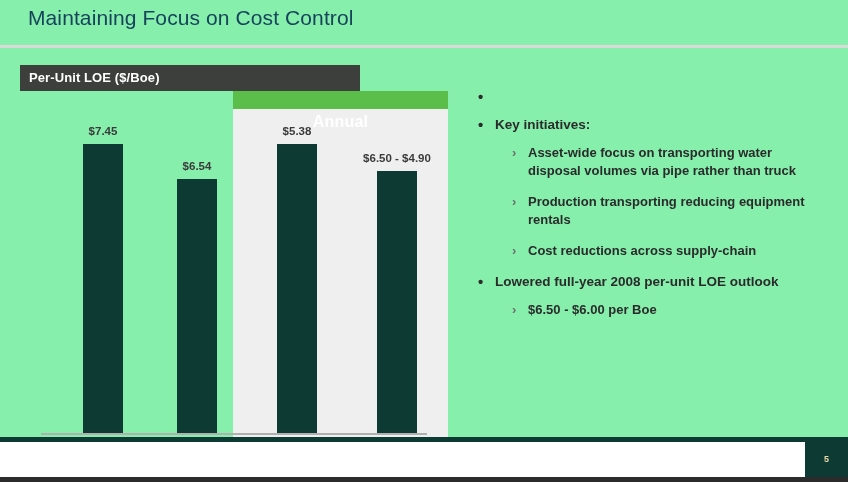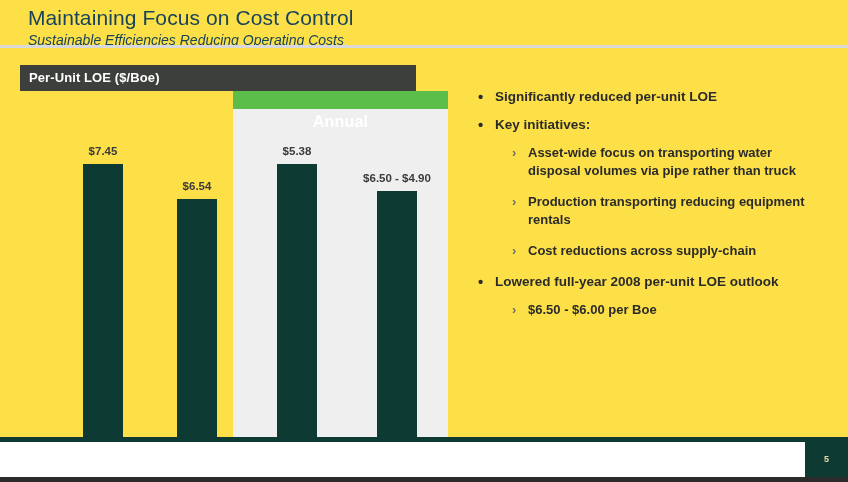--- a/index.html
+++ b/index.html
@@ -3,61 +3,61 @@
 <meta charset="utf-8">
 <style>
   html,body{margin:0;padding:0;}
   body{
     width:848px;height:482px;
     background:#ffffff;
     font-family:"Liberation Sans", sans-serif;
     overflow:hidden;
     position:relative;
   }
-  #slide{position:relative;width:848px;height:482px;background:#fde047;}
+  #slide{position:relative;width:848px;height:482px;background:#86efac;}
 
   
   .title-block{position:absolute;left:28px;top:5px;width:700px;}
   .slide-title{
     font-size:21px;font-weight:400;color:#17435b;
     letter-spacing:0.1px;line-height:25px;white-space:nowrap;
   }
   .slide-subtitle{
     font-size:14px;font-style:italic;font-weight:400;color:#17435b;
     line-height:18px;margin-top:1px;white-space:nowrap;
   }
   .title-rule{
     position:absolute;left:0px;top:45px;width:848px;height:3px;
     background:#d9d9d9;
   }
 
   
   .chart-panel{position:absolute;left:20px;top:65px;width:428px;height:372px;}
   .chart-header{
-    position:absolute;left:0;top:0;width:396px;height:26px;
+    position:absolute;left:0;top:0;width:340px;height:26px;
     background:#3c3f3c;
   }
   .chart-header span{
     display:block;color:#ffffff;font-size:13px;font-weight:bold;
     line-height:26px;padding-left:9px;letter-spacing:0.1px;
   }
   .annual-zone{
     position:absolute;left:213px;top:26px;width:215px;height:346px;
     background:#efefef;
   }
   .annual-band{
     position:absolute;left:213px;top:26px;width:215px;height:18px;
     background:#5cbe4a;
   }
   .annual-band span{
     display:block;text-align:center;color:#ffffff;font-size:16px;
     font-weight:bold;line-height:18px;letter-spacing:0.2px;margin-top:22px;
   }
 
-  .plot{position:absolute;left:0;top:44px;width:428px;height:346px;}
+  .plot{position:absolute;left:0;top:24px;width:428px;height:346px;}
   .axis-line{
     position:absolute;left:21px;top:344px;width:386px;height:1.5px;
     background:#b0b0b0;
   }
   .bar{
     position:absolute;background:#0d3b33;width:40px;bottom:2px;
   }
   .bar-value{
     position:absolute;font-size:11.5px;font-weight:bold;color:#3b3b3b;
     text-align:center;white-space:nowrap;
@@ -103,21 +103,20 @@
     font-size:9px;font-weight:bold;color:#e8d9a8;
   }
 </style>
 </head>
 <body>
 
 <div id="slide">
 
   <div class="title-block">
     <div class="slide-title">Maintaining Focus on Cost Control</div>
-    <div class="slide-subtitle">Sustainable Efficiencies Reducing Operating Costs</div>
   </div>
   <div class="title-rule"></div>
 
   <div class="chart-panel">
 
     <div class="chart-header">
       <span>Per-Unit LOE ($/Boe)</span>
     </div>
 
     <div class="annual-zone"></div>
@@ -139,21 +138,20 @@
         <div class="bar" style="left: 357px; height: 262px; bottom: 2px; background: rgb(13, 59, 51);"></div>
         <div class="bar-value" style="left: 322px; width: 110px; top: 63px;">$6.50 - $4.90</div>
         <div class="cat-label" style="left: 332px;">FY16e</div>
       </div>
 
   </div>
 
   <div class="bullets" id="bullets">
       <div class="b-row lvl1">
         <span class="b-mark">•</span>
-        <span class="b-text">Significantly reduced per-unit LOE</span>
       </div>
       <div class="b-row lvl1">
         <span class="b-mark">•</span>
         <span class="b-text">Key initiatives:</span>
       </div>
       <div class="b-row lvl2">
         <span class="b-mark">›</span>
         <span class="b-text">Asset-wide focus on transporting water disposal volumes via pipe rather than truck</span>
       </div>
       <div class="b-row lvl2">

